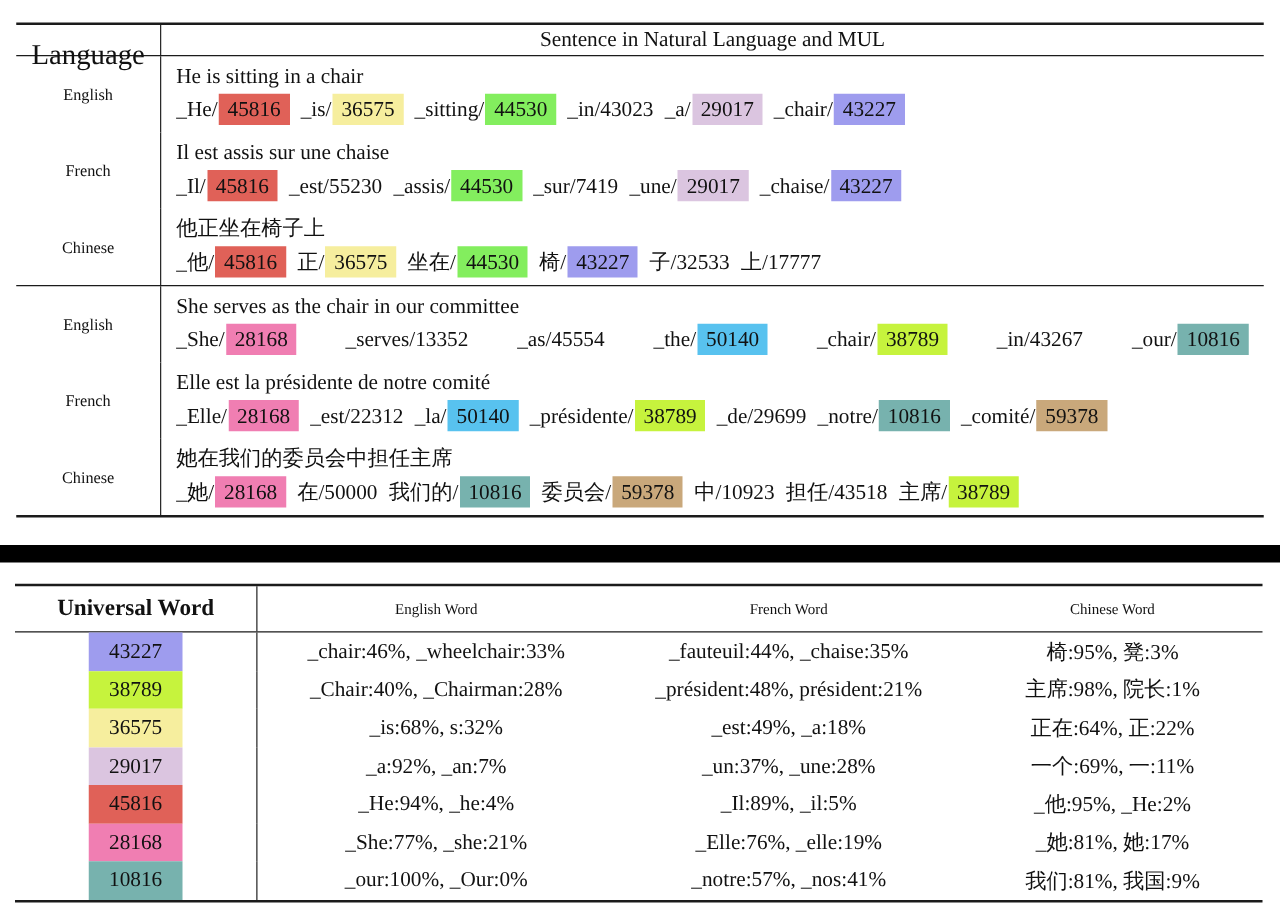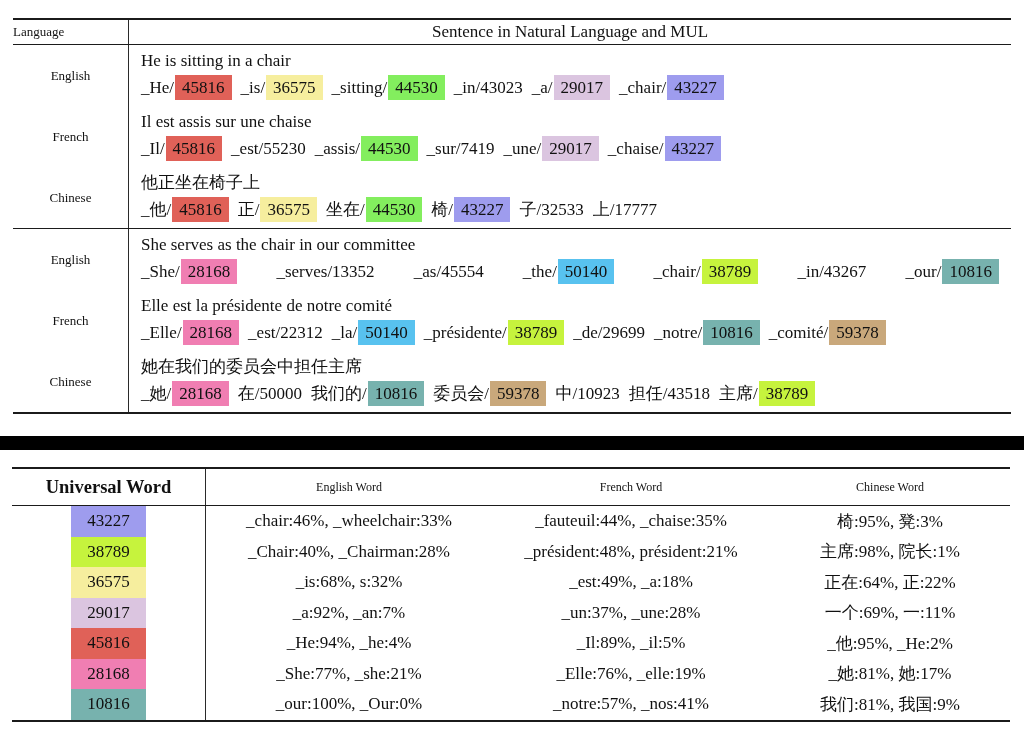--- a/index.html
+++ b/index.html
@@ -10,21 +10,21 @@
     color:#111111;
   }
   .fig { position:relative; width:1024px; height:733px; background:#fff; overflow:hidden; }
 
   
   .t1 {
     position:absolute; left:13px; top:18px; width:998px;
     border-top:2px solid #1b1b1b; border-bottom:2px solid #1b1b1b;
   }
   .t1-header { display:flex; height:25px; border-bottom:1.5px solid #1b1b1b; }
-  .t1-lang-h { width:115px; line-height:24px; font-size:13px; }
+  .t1-lang-h { width:115px; text-align:center; line-height:24px; font-size:23px;margin-top:12px; }
   .t1-sent-h { flex:1; border-left:1.5px solid #2a2a2a; text-align:center; line-height:24px; font-size:17px; }
   .t1-row { display:flex; }
   .t1-row.group-sep { border-top:1.5px solid #1b1b1b; }
   .t1-lang { width:115px; display:flex; align-items:center; justify-content:center; font-size:13px;text-align:center; }
   .t1-sent { flex:1; border-left:1.5px solid #2a2a2a; padding:3px 12px 4px 12px; }
   .sline { font-size:17px; line-height:25px; }
   .tline { font-size:17px; line-height:29px; white-space:nowrap; }
   .tline .tu { margin-right:9px; }
   .tline .tu:last-child { margin-right:17px; }
   .tline.spread { display:flex; justify-content:space-between; }

